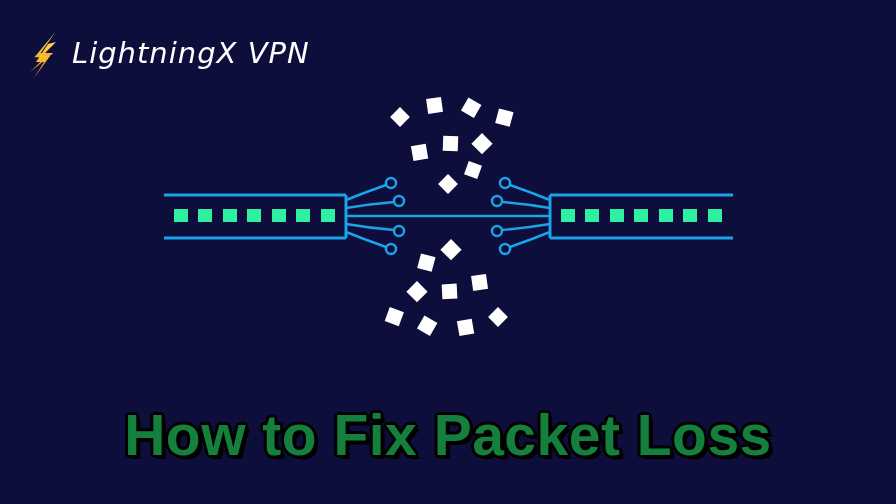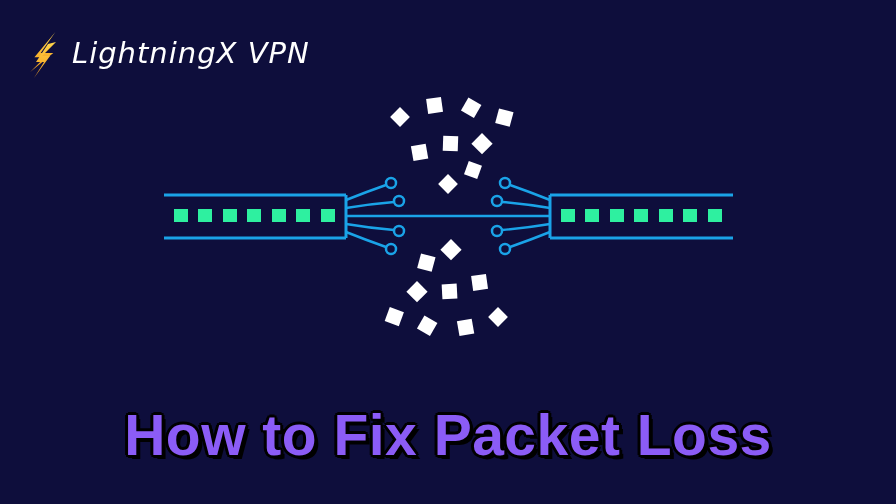--- a/index.html
+++ b/index.html
@@ -1,20 +1,20 @@
 <!DOCTYPE html>
 <html><head>
 <meta charset="utf-8">
 <style>
   html, body { margin: 0; padding: 0; }
   body { width: 896px; height: 504px; overflow: hidden; background: #0e0e3c; position: relative; font-family: "DejaVu Sans", sans-serif; }
   .brand { position: absolute; left: 22px; top: 26px; display: flex; align-items: center; }
   .brand-text { color: #ffffff; font-family: "DejaVu Sans", sans-serif; font-style: oblique; font-size: 29px; letter-spacing: 1px; margin-left: 10px; line-height: 1; }
   .art { position: absolute; left: 0; top: 0; }
-  .title { position: absolute; left: 0; width: 896px; top: 402px; text-align: center; font-family: "Liberation Sans", sans-serif; font-weight: bold; font-size: 57px; color: #8b5cf6; letter-spacing: 0.5px;
+  .title { position: absolute; left: 0; width: 896px; top: 402px; text-align: center; font-family: "Liberation Sans", sans-serif; font-weight: bold; font-size: 57px; color: #15803d; letter-spacing: 0.5px;
     text-shadow: 3px 0 0 #000, -3px 0 0 #000, 0 3px 0 #000, 0 -3px 0 #000, 2px 2px 0 #000, -2px 2px 0 #000, 2px -2px 0 #000, -2px -2px 0 #000, 4px 4px 0 #000; }
 </style>
 </head>
 <body>
 
 <div class="brand">
   <svg width="40" height="54" viewBox="0 0 40 54">
     <defs>
       <linearGradient id="bolt" x1="0" y1="0" x2="0" y2="1">
         <stop offset="0" stop-color="#ffd54a"></stop>

